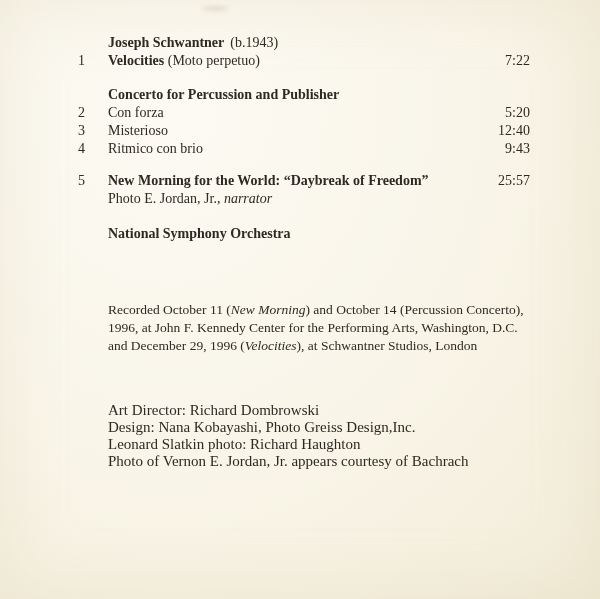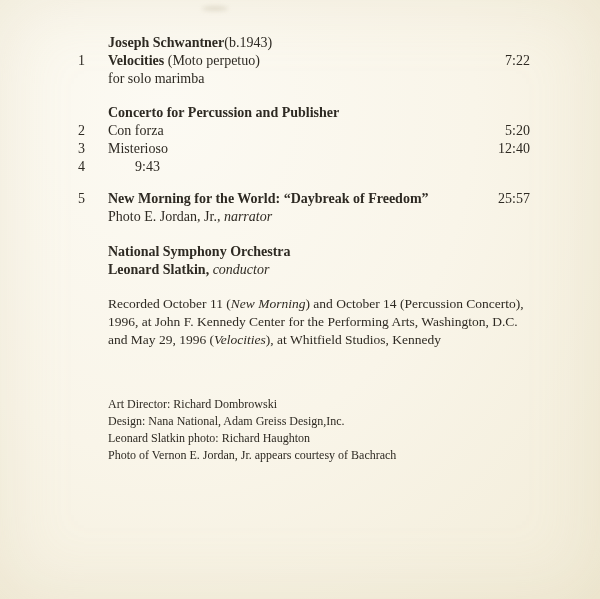--- a/index.html
+++ b/index.html
@@ -24,92 +24,91 @@
   .num { flex:0 0 30px; }
   .title { flex:1 1 auto; min-width:0; }
   .time { flex:0 0 52px; text-align:right; }
   .indent { padding-left:30px; }
   .b { font-weight:bold; }
   .i { font-style:italic; }
   .gap16 { height:16px; }
   .gap14 { height:14px; }
   .gap17 { height:17px; }
   .gap31 { height:31px; }
-  .note { font-size:13.5px; }
-  .credits { font-size:12px; line-height:17px; }
-  .dates { }
+  .note { font-size:13.5px;margin-top:42px; }
+  .credits { font-size:15px; line-height:17px; }
+  .dates { margin-left:6px; }
 </style>
 </head>
 <body>
 
 <div class="page">
   <div class="smudge"></div>
 
   <div class="content">
 
     <div class="row">
       <span class="num"></span>
       <span class="title"><span class="b">Joseph Schwantner</span><span class="dates">(b.1943)</span></span>
       <span class="time"></span>
     </div>
 
     <div class="row">
       <span class="num">1</span>
       <span class="title"><span class="b">Velocities</span><span> (Moto perpetuo)</span></span>
       <span class="time">7:22</span>
     </div>
-    <div class="indent">for solo marimba</div>
 
     <div class="gap16"></div>
 
     <div class="indent b">Concerto for Percussion and Publisher</div>
 
     <div class="row">
       <span class="num">2</span>
       <span class="title">Con forza</span>
       <span class="time">5:20</span>
     </div>
     <div class="row">
       <span class="num">3</span>
       <span class="title">Misterioso</span>
       <span class="time">12:40</span>
     </div>
     <div class="row">
       <span class="num">4</span>
+      <span class="title">Ritmico con brio</span>
       <span class="time">9:43</span>
     </div>
 
     <div class="gap14"></div>
 
     <div class="row">
       <span class="num">5</span>
       <span class="title b">New Morning for the World: “Daybreak of Freedom”</span>
       <span class="time">25:57</span>
     </div>
     <div class="indent"><span>Photo E. Jordan, Jr., </span><span class="i">narrator</span></div>
 
     <div class="gap17"></div>
 
     <div class="indent"><span class="b">National Symphony Orchestra</span><span class="i"></span></div>
-    <div class="indent"><span class="b">Leonard Slatkin, </span><span class="i">conductor</span></div>
 
     <div class="gap16"></div>
 
     <div class="indent note">
       <div><span>Recorded October 11 (</span><span class="i">New Morning</span><span>) and October 14 (Percussion Concerto),</span></div>
       <div>1996, at John F. Kennedy Center for the Performing Arts, Washington, D.C.</div>
-      <div><span>and May 29, 1996 (</span><span class="i">Velocities</span><span>), at Whitfield Studios, Kennedy</span></div>
+      <div><span>and December 29, 1996 (</span><span class="i">Velocities</span><span>), at Schwantner Studios, London</span></div>
     </div>
 
     <div class="gap16"></div>
 
 
     <div class="gap31"></div>
 
     <div class="indent credits">
       <div>Art Director: Richard Dombrowski</div>
-      <div>Design: Nana National, Adam Greiss Design,Inc.</div>
+      <div>Design: Nana Kobayashi, Photo Greiss Design,Inc.</div>
       <div>Leonard Slatkin photo: Richard Haughton</div>
       <div>Photo of Vernon E. Jordan, Jr. appears courtesy of Bachrach</div>
     </div>
 
   </div>
 </div>
 
 </body></html>

